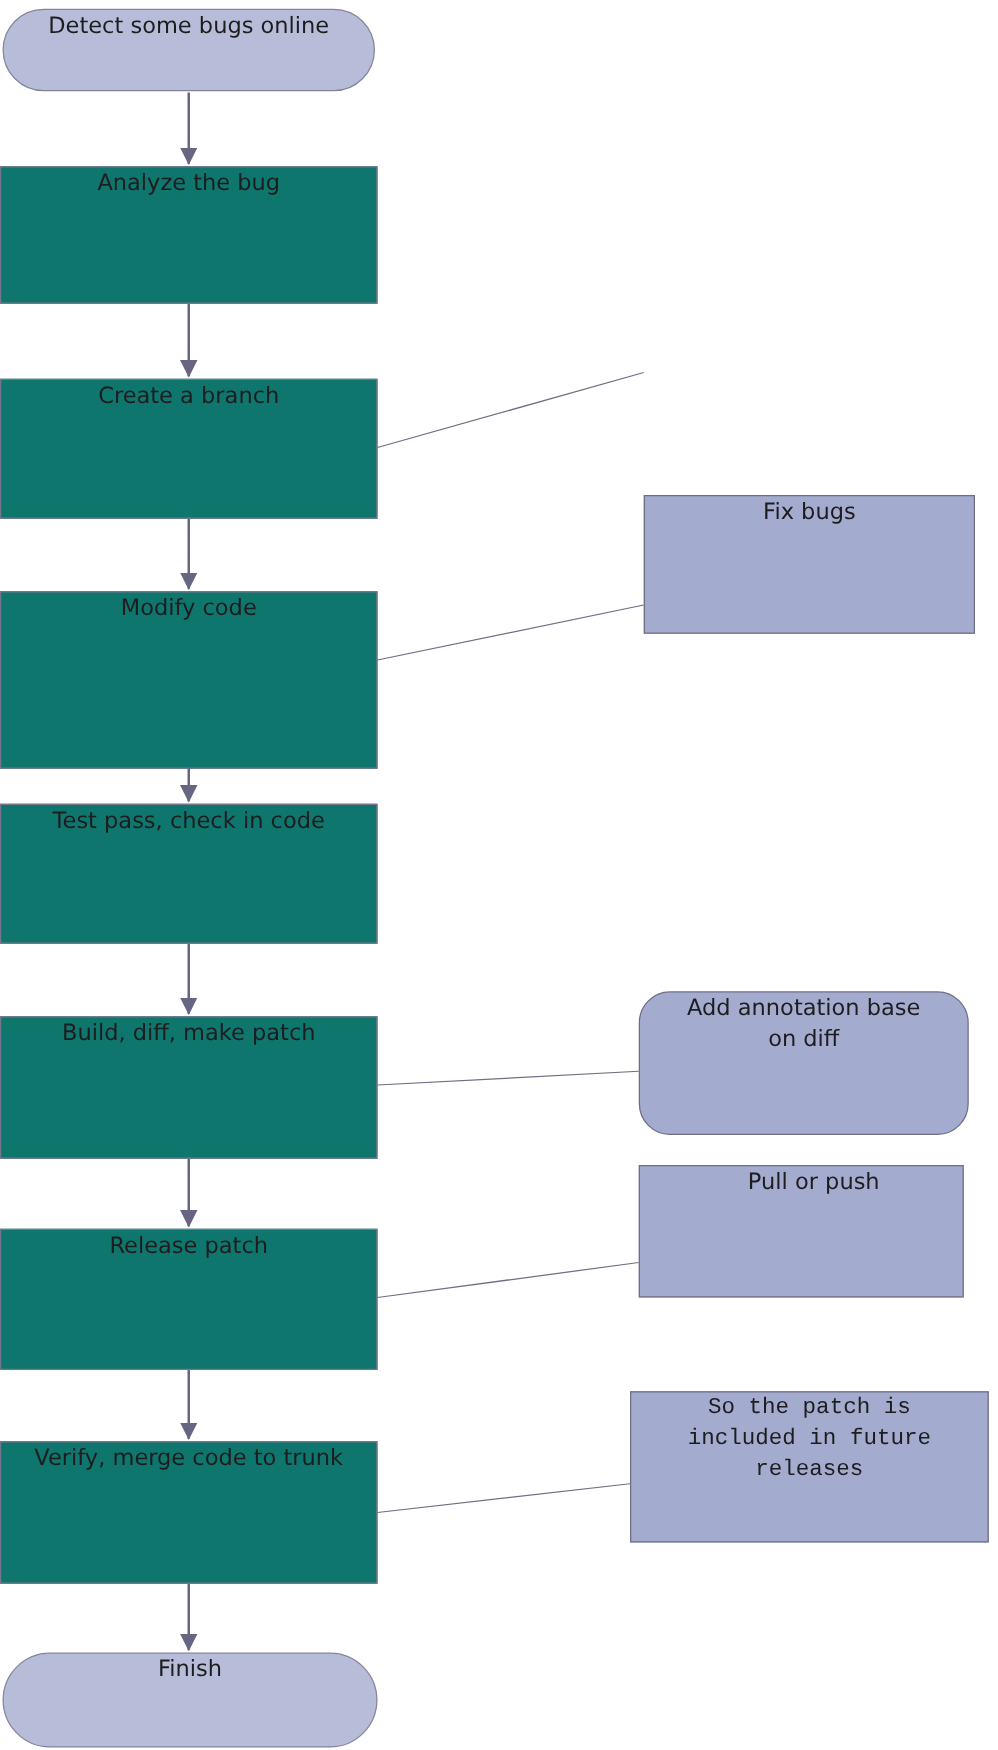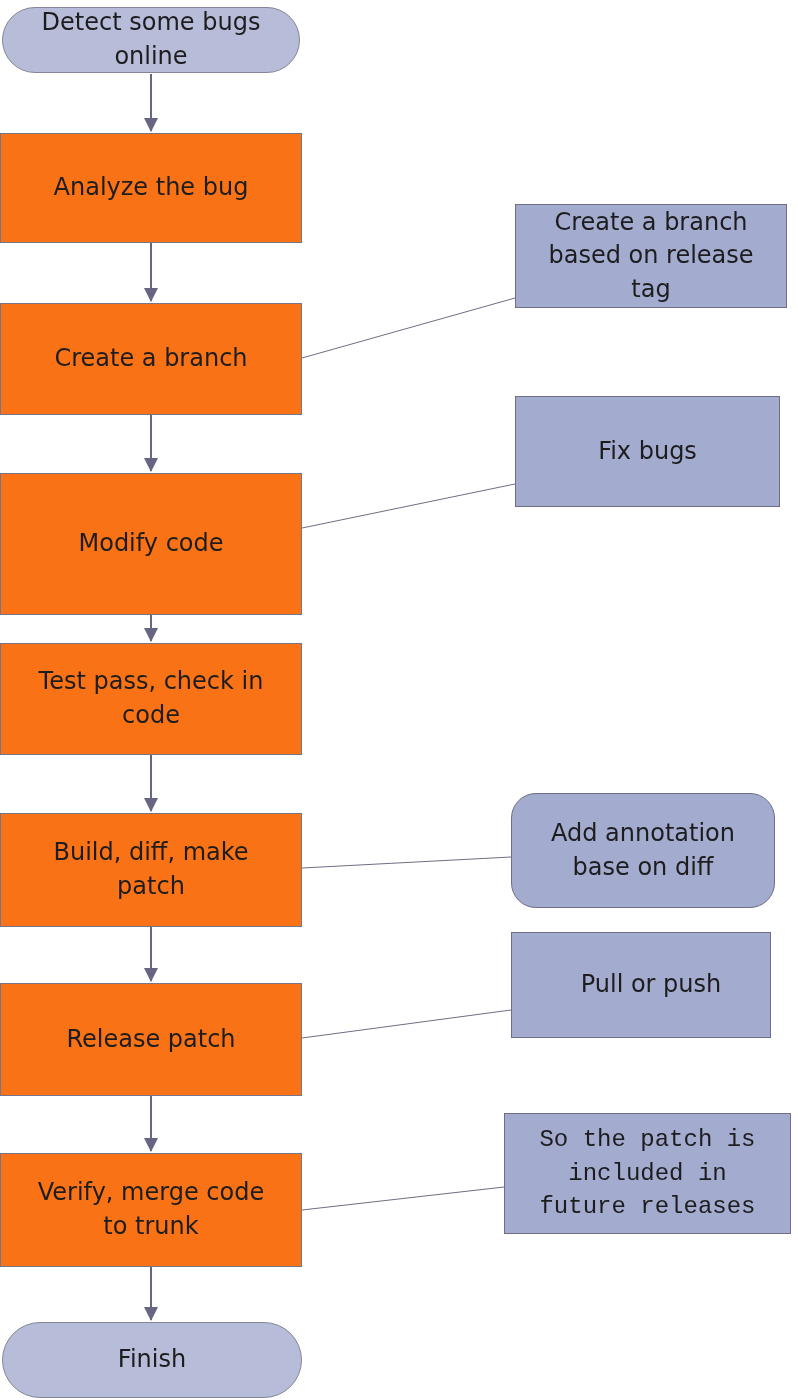--- a/index.html
+++ b/index.html
@@ -20,28 +20,27 @@
     position: absolute;
     left: 0;
     top: 0;
     width: 798px;
     height: 1400px;
   }
   .node, .side-node, .terminal {
     position: absolute;
     box-sizing: border-box;
     display: flex;
-    align-items: center;
     justify-content: center;
     text-align: center;
-    font-size: 24px;
+    font-size: 18px;
     line-height: 1.4;
   }
   .node {
-    background: #f97316;
+    background: #0f766e;
     border: 1px solid #75758d;
     padding: 0 24px;
   }
   .terminal {
     background: #b7bdd8;
     border: 1px solid #84849b;
     border-radius: 40px;
     padding: 0 24px;
   }
   .side-node {
@@ -115,23 +114,20 @@
   <div id="n-build" class="node">
     <span>Build, diff, make patch</span>
   </div>
   <div id="n-verify" class="node">
     <span>Verify,  merge code to trunk</span>
   </div>
   <div id="n-finish" class="terminal">
     <span>Finish</span>
   </div>
 
-  <div id="a-branch" class="side-node">
-    <span>Create a branch based on release tag</span>
-  </div>
   <div id="a-fix" class="side-node">
     <span>Fix bugs</span>
   </div>
   <div id="a-anno" class="side-node">
     <span>Add annotation base on diff</span>
   </div>
   <div id="a-pull" class="side-node">
     <span>Pull or push</span>
   </div>
   <div id="a-future" class="side-node">

